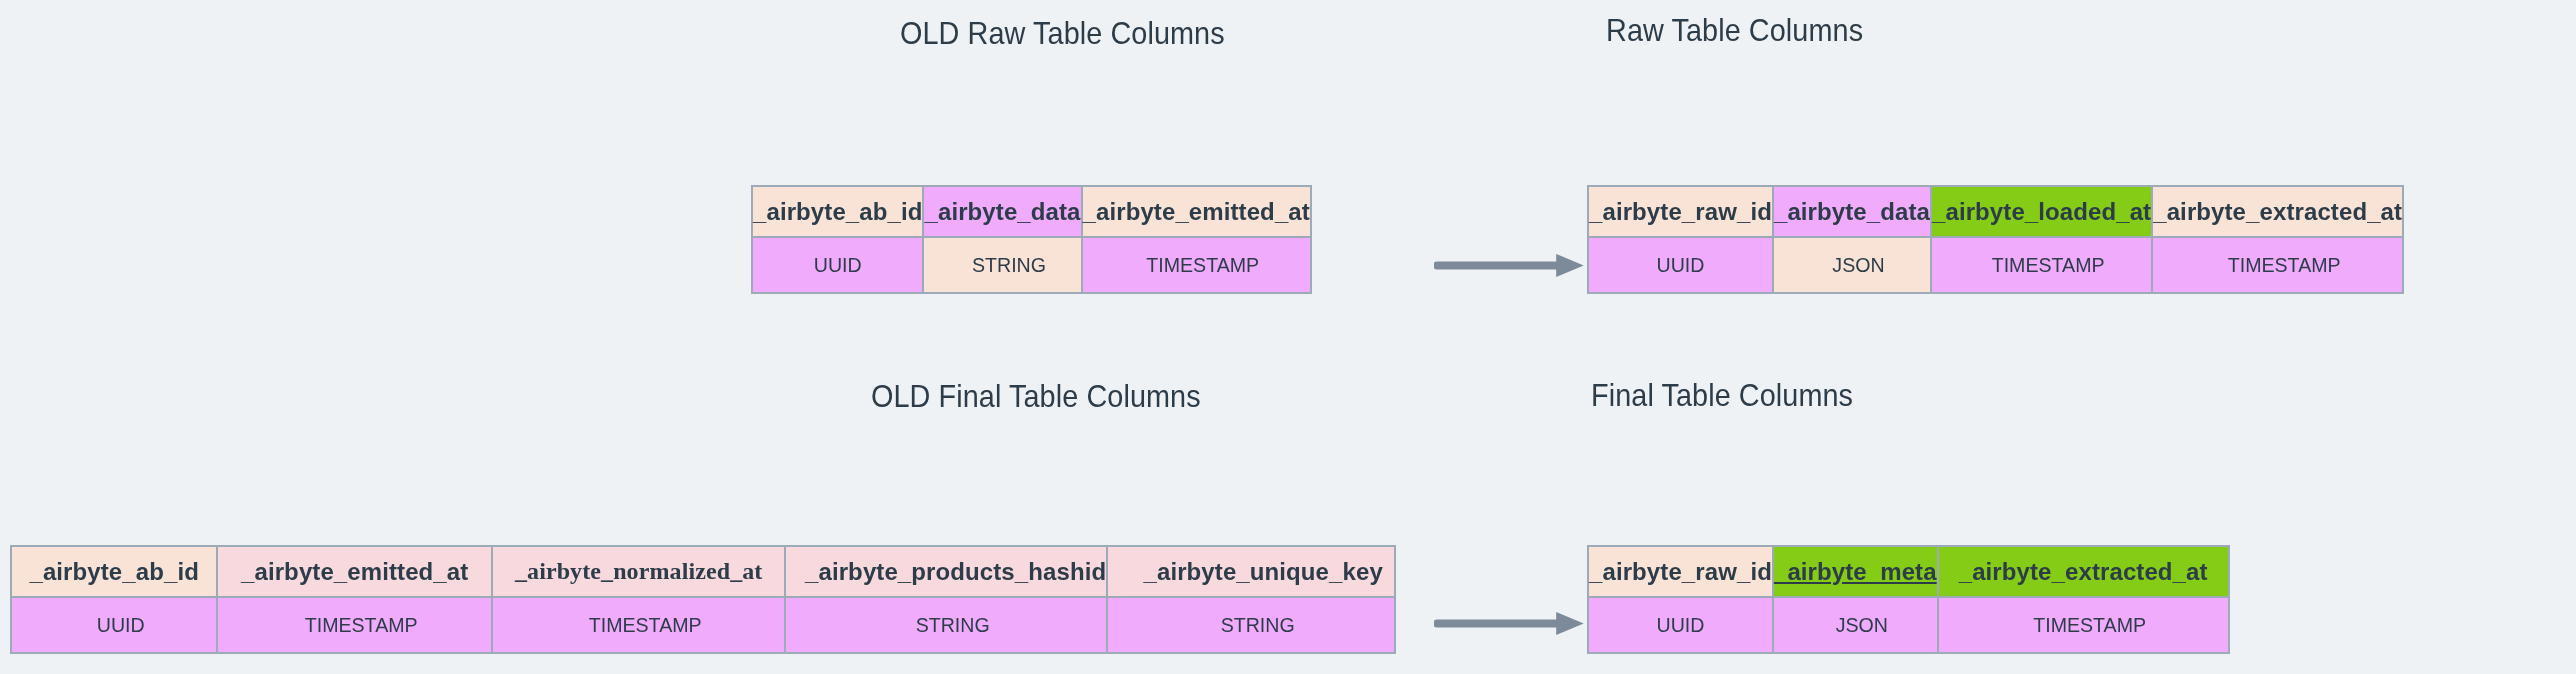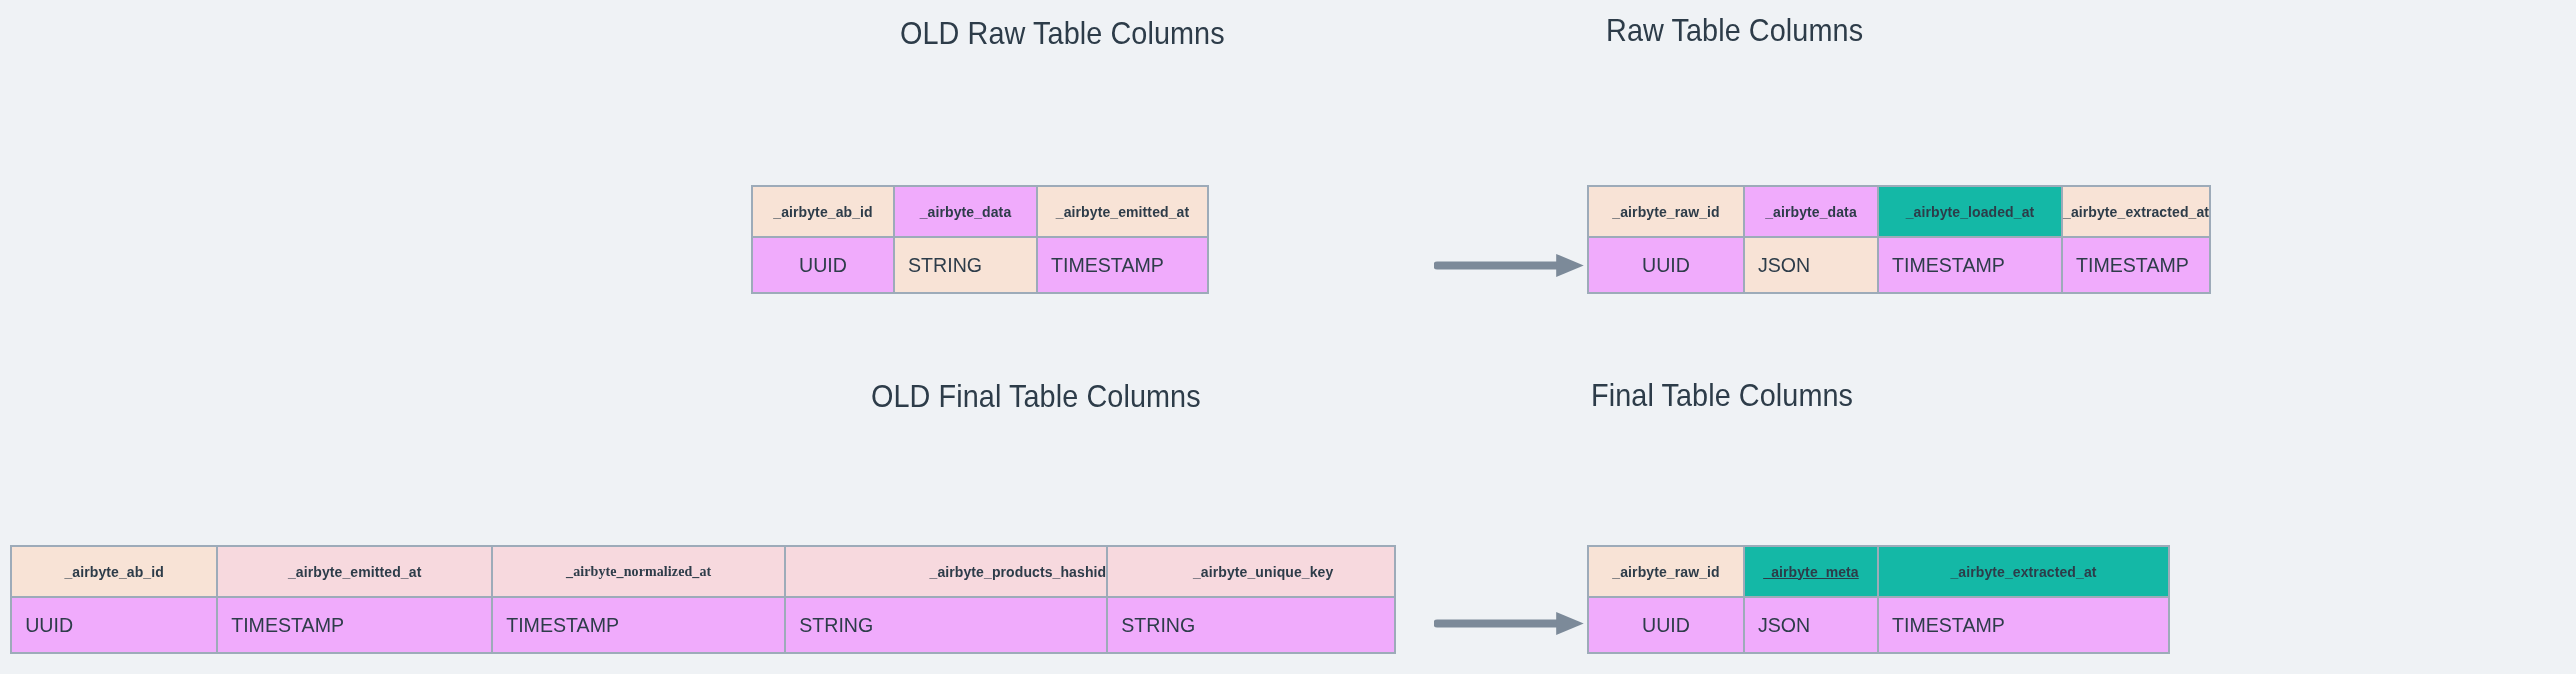--- a/index.html
+++ b/index.html
@@ -51,40 +51,40 @@
   .tbl td {
     border: 2.2px solid #9dabb9;
     padding: 0;
     vertical-align: middle;
     color: #2d3c49;
     font-family: "Liberation Sans Narrow", "Liberation Sans", "DejaVu Sans", sans-serif;
   }
   .tbl tr.head td {
     height: 49px;
     font-weight: bold;
-    font-size: 14px;
+    font-size: 24px;
     text-align: center;
     letter-spacing: 0.1px;
     white-space: nowrap;
   }
   .tbl tr.body td {
     height: 54px;
     font-weight: 400;
     font-size: 19.6px;
-    text-align: left;
+    text-align: center;
     padding-left: 13px;
     white-space: nowrap;
   }
   .tbl tr.body td.ctr {
     text-align: center;
     padding-left: 0;
   }
 
   .c-peach { background: #f8e3d6; }
-  .c-teal  { background: #14b8a6; }
+  .c-teal  { background: #84cc16; }
   .c-pink  { background: #f7d9de; }
   .c-white { background: #f0abfc; }
 
   #tbl-old-raw   { left: 751px; top: 185px; }
   #tbl-new-raw   { left: 1587px; top: 185px; }
   #tbl-old-final { left: 10.2px;   top: 545px; }
   #tbl-new-final { left: 1587px; top: 545px; }
 
   
   .arrow {

